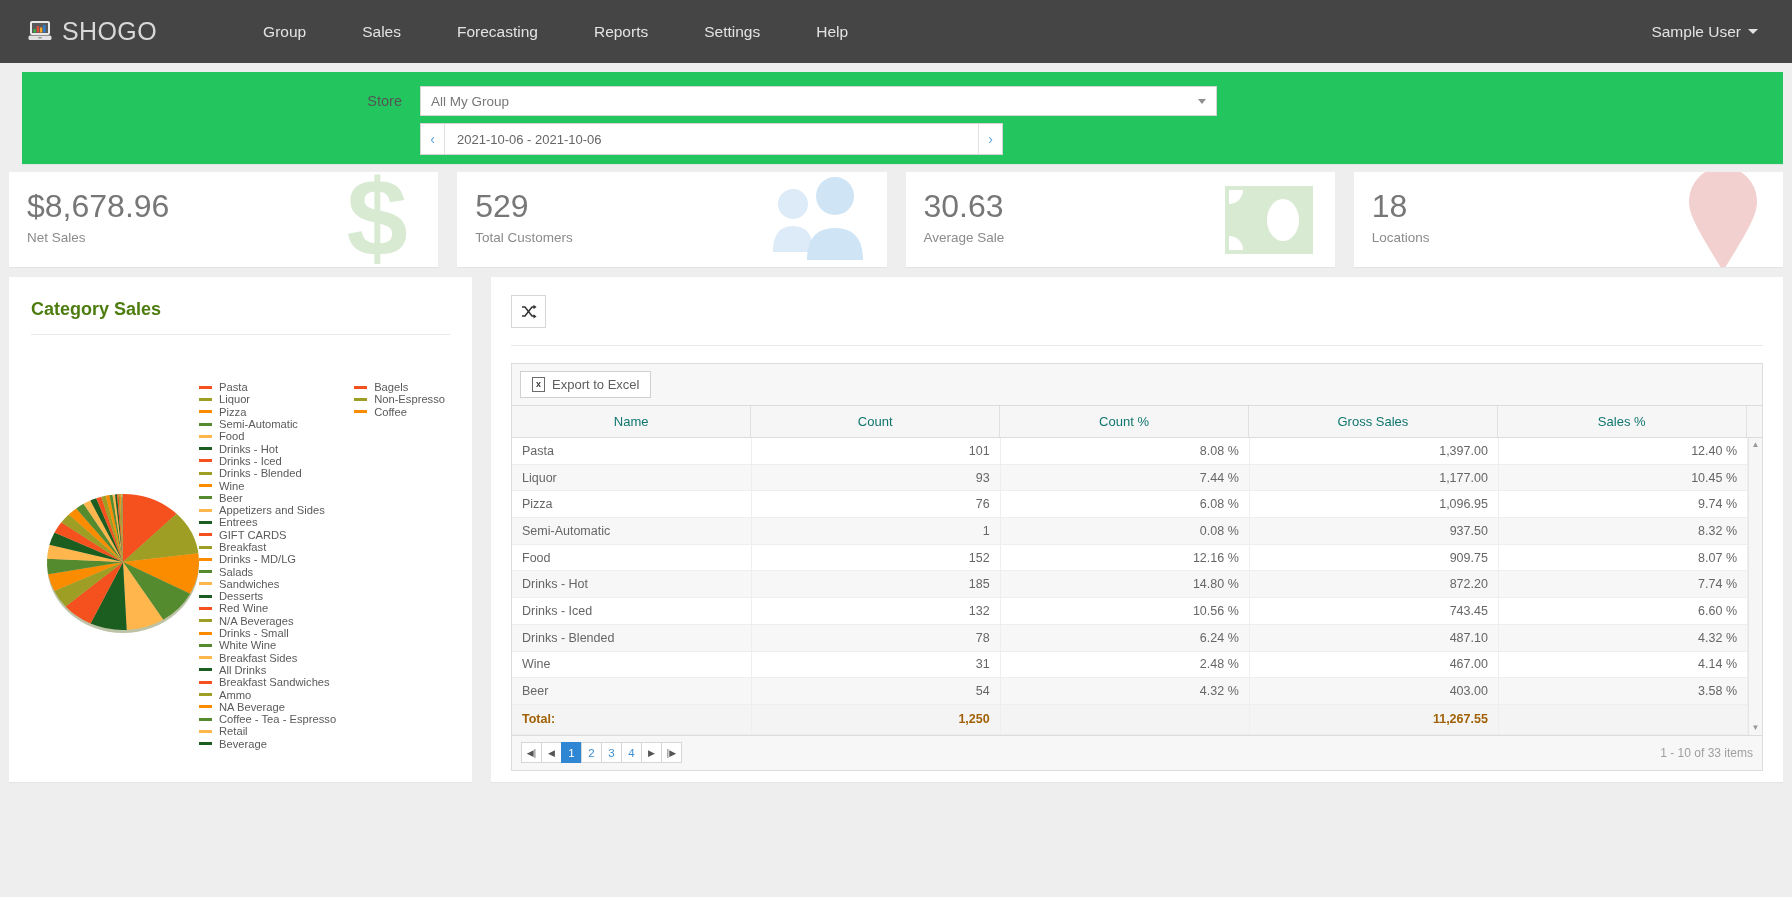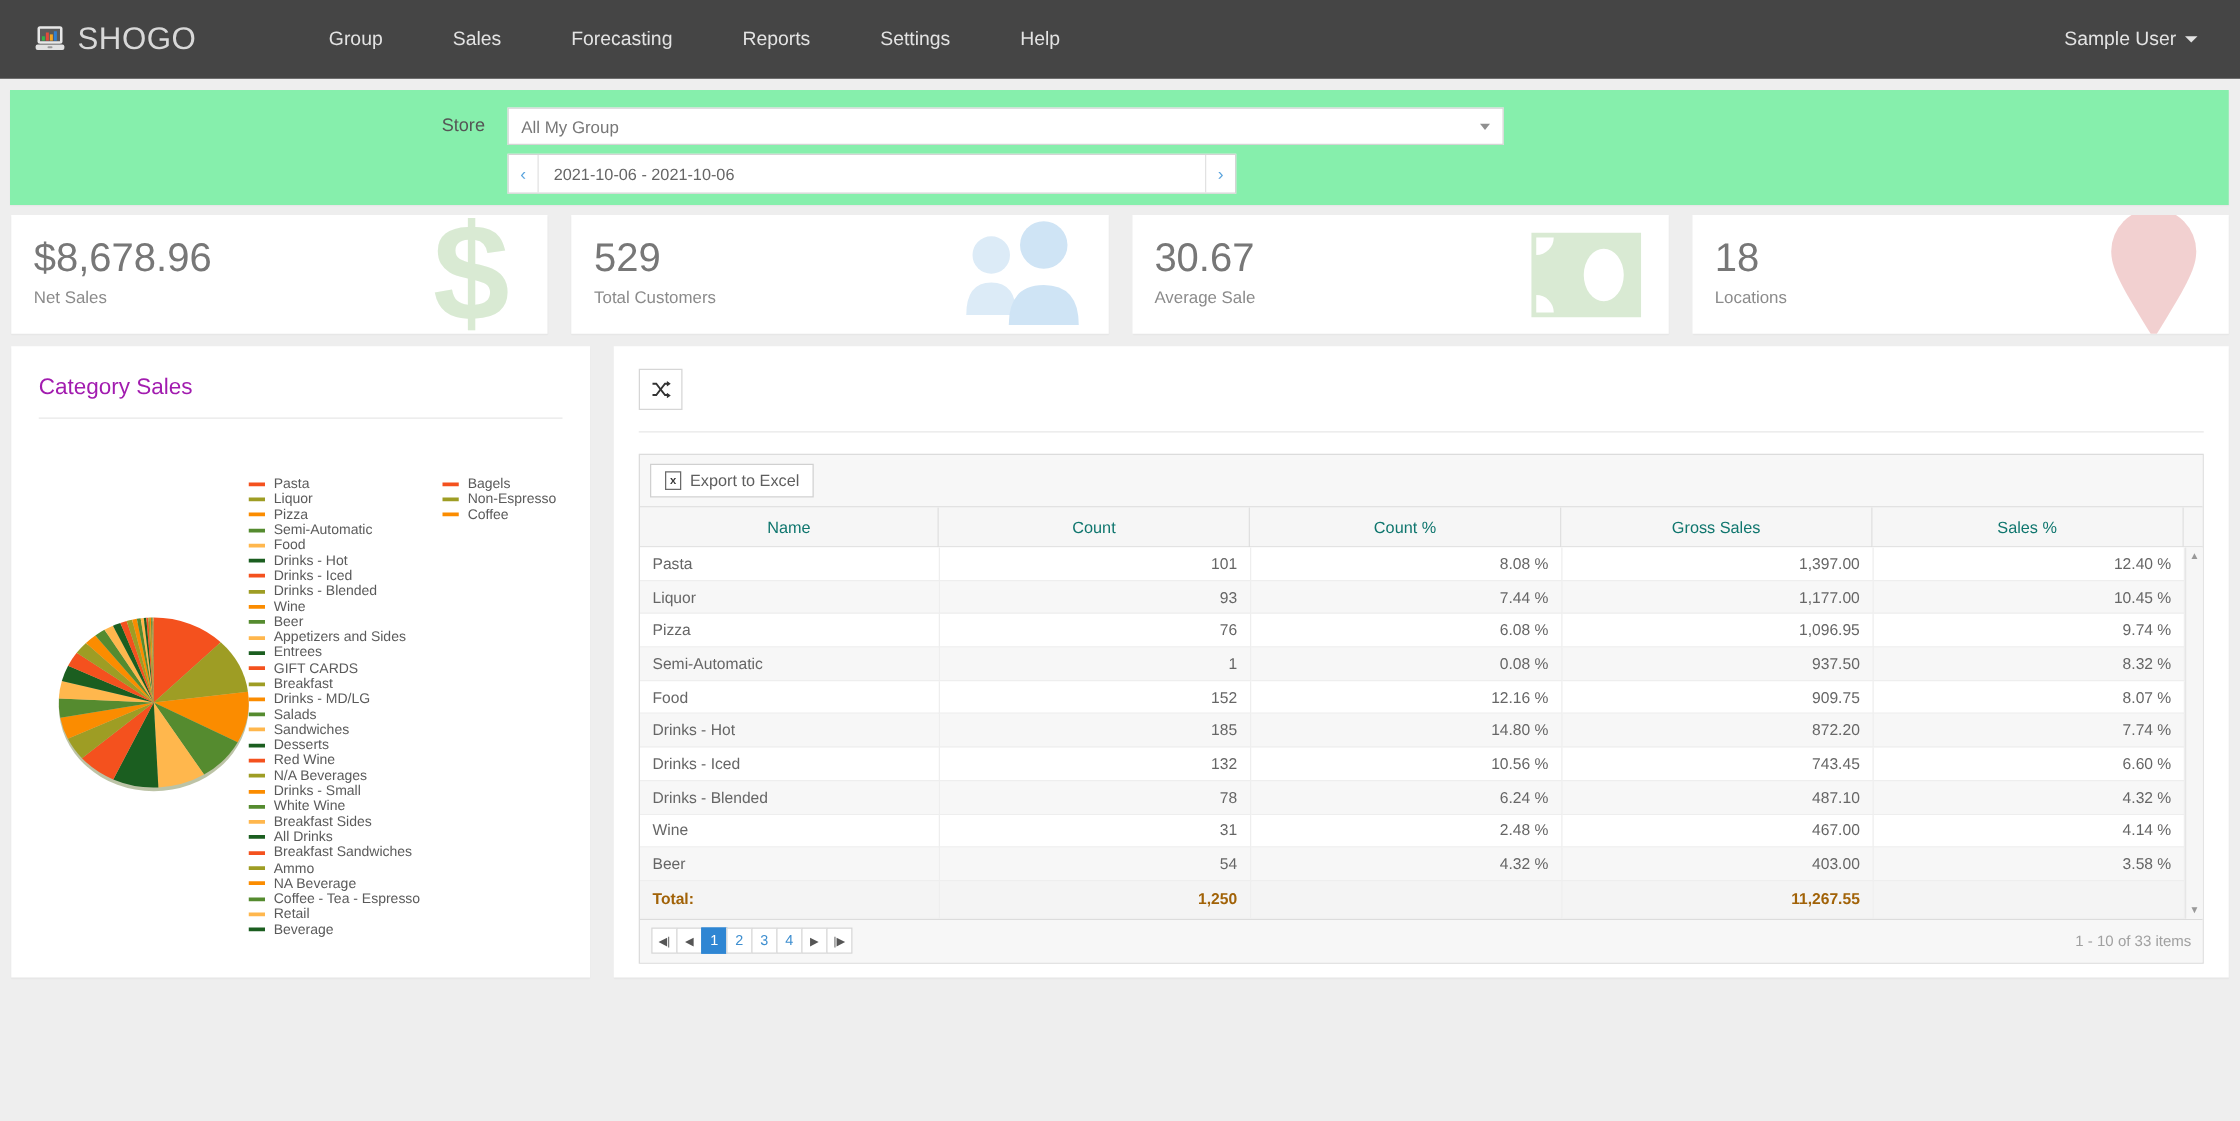--- a/index.html
+++ b/index.html
@@ -55,22 +55,22 @@
   .caret {
     width: 0; height: 0;
     border-left: 5px solid transparent;
     border-right: 5px solid transparent;
     border-top: 5px solid #e3e3e3;
     display: inline-block;
   }
 
   
   .filter-panel {
-    background: #86efac;
-    margin: 9px 9px 0 8px;
+    background: #22c55e;
+    margin: 9px 9px 0 22px;
     height: 92px;
     display: flex;
     align-items: flex-start;
     padding-top: 14px;
     box-shadow: 0 1px 1px rgba(0,0,0,.04);
   }
   .filter-inner { display: flex; align-items: flex-start; }
   .store-label {
     width: 398px;
     text-align: right;
@@ -171,22 +171,22 @@
   }
   .chart-panel {
     width: 463px;
     background: #fff;
     padding: 22px 22px 0 22px;
     box-shadow: 0 1px 1px rgba(0,0,0,.04);
     overflow: hidden;
   }
   .panel-title {
     font-size: 18px;
-    color: #a21caf;
-    font-weight: 400;
+    color: #4d7c0f;
+    font-weight: 700;
     padding-bottom: 14px;
     border-bottom: 1px solid #e8e8e8;
   }
   .chart-body { position: relative; height: 440px; }
   .pie-wrap {
     position: absolute;
     left: 12px;
     top: 155px;
     width: 160px;
     height: 150px;
@@ -408,21 +408,21 @@
       <svg width="96" height="92" viewBox="0 0 96 92">
         <circle cx="24" cy="30" r="15" fill="#dcebf7"></circle>
         <path d="M4 78 q0-26 20-26 t20 26 z" fill="#dcebf7"></path>
         <circle cx="66" cy="22" r="19" fill="#cfe4f5"></circle>
         <path d="M38 86 q0-32 28-32 t28 32 z" fill="#cfe4f5"></path>
       </svg>
     </div>
   </div>
 
   <div class="kpi-card">
-    <div class="kpi-value">30.67</div>
+    <div class="kpi-value">30.63</div>
     <div class="kpi-label">Average Sale</div>
     <div class="kpi-icon">
       <svg width="88" height="68" viewBox="0 0 88 68">
         <rect x="0" y="0" width="88" height="68" fill="#d9ead3"></rect>
         <path d="M4 4 h14 a14 14 0 0 1 -14 14 z" fill="#ffffff"></path>
         <path d="M4 64 h14 a14 14 0 0 0 -14 -14 z" fill="#ffffff"></path>
         <ellipse cx="58" cy="34" rx="16" ry="21" fill="#ffffff"></ellipse>
       </svg>
     </div>
   </div>

